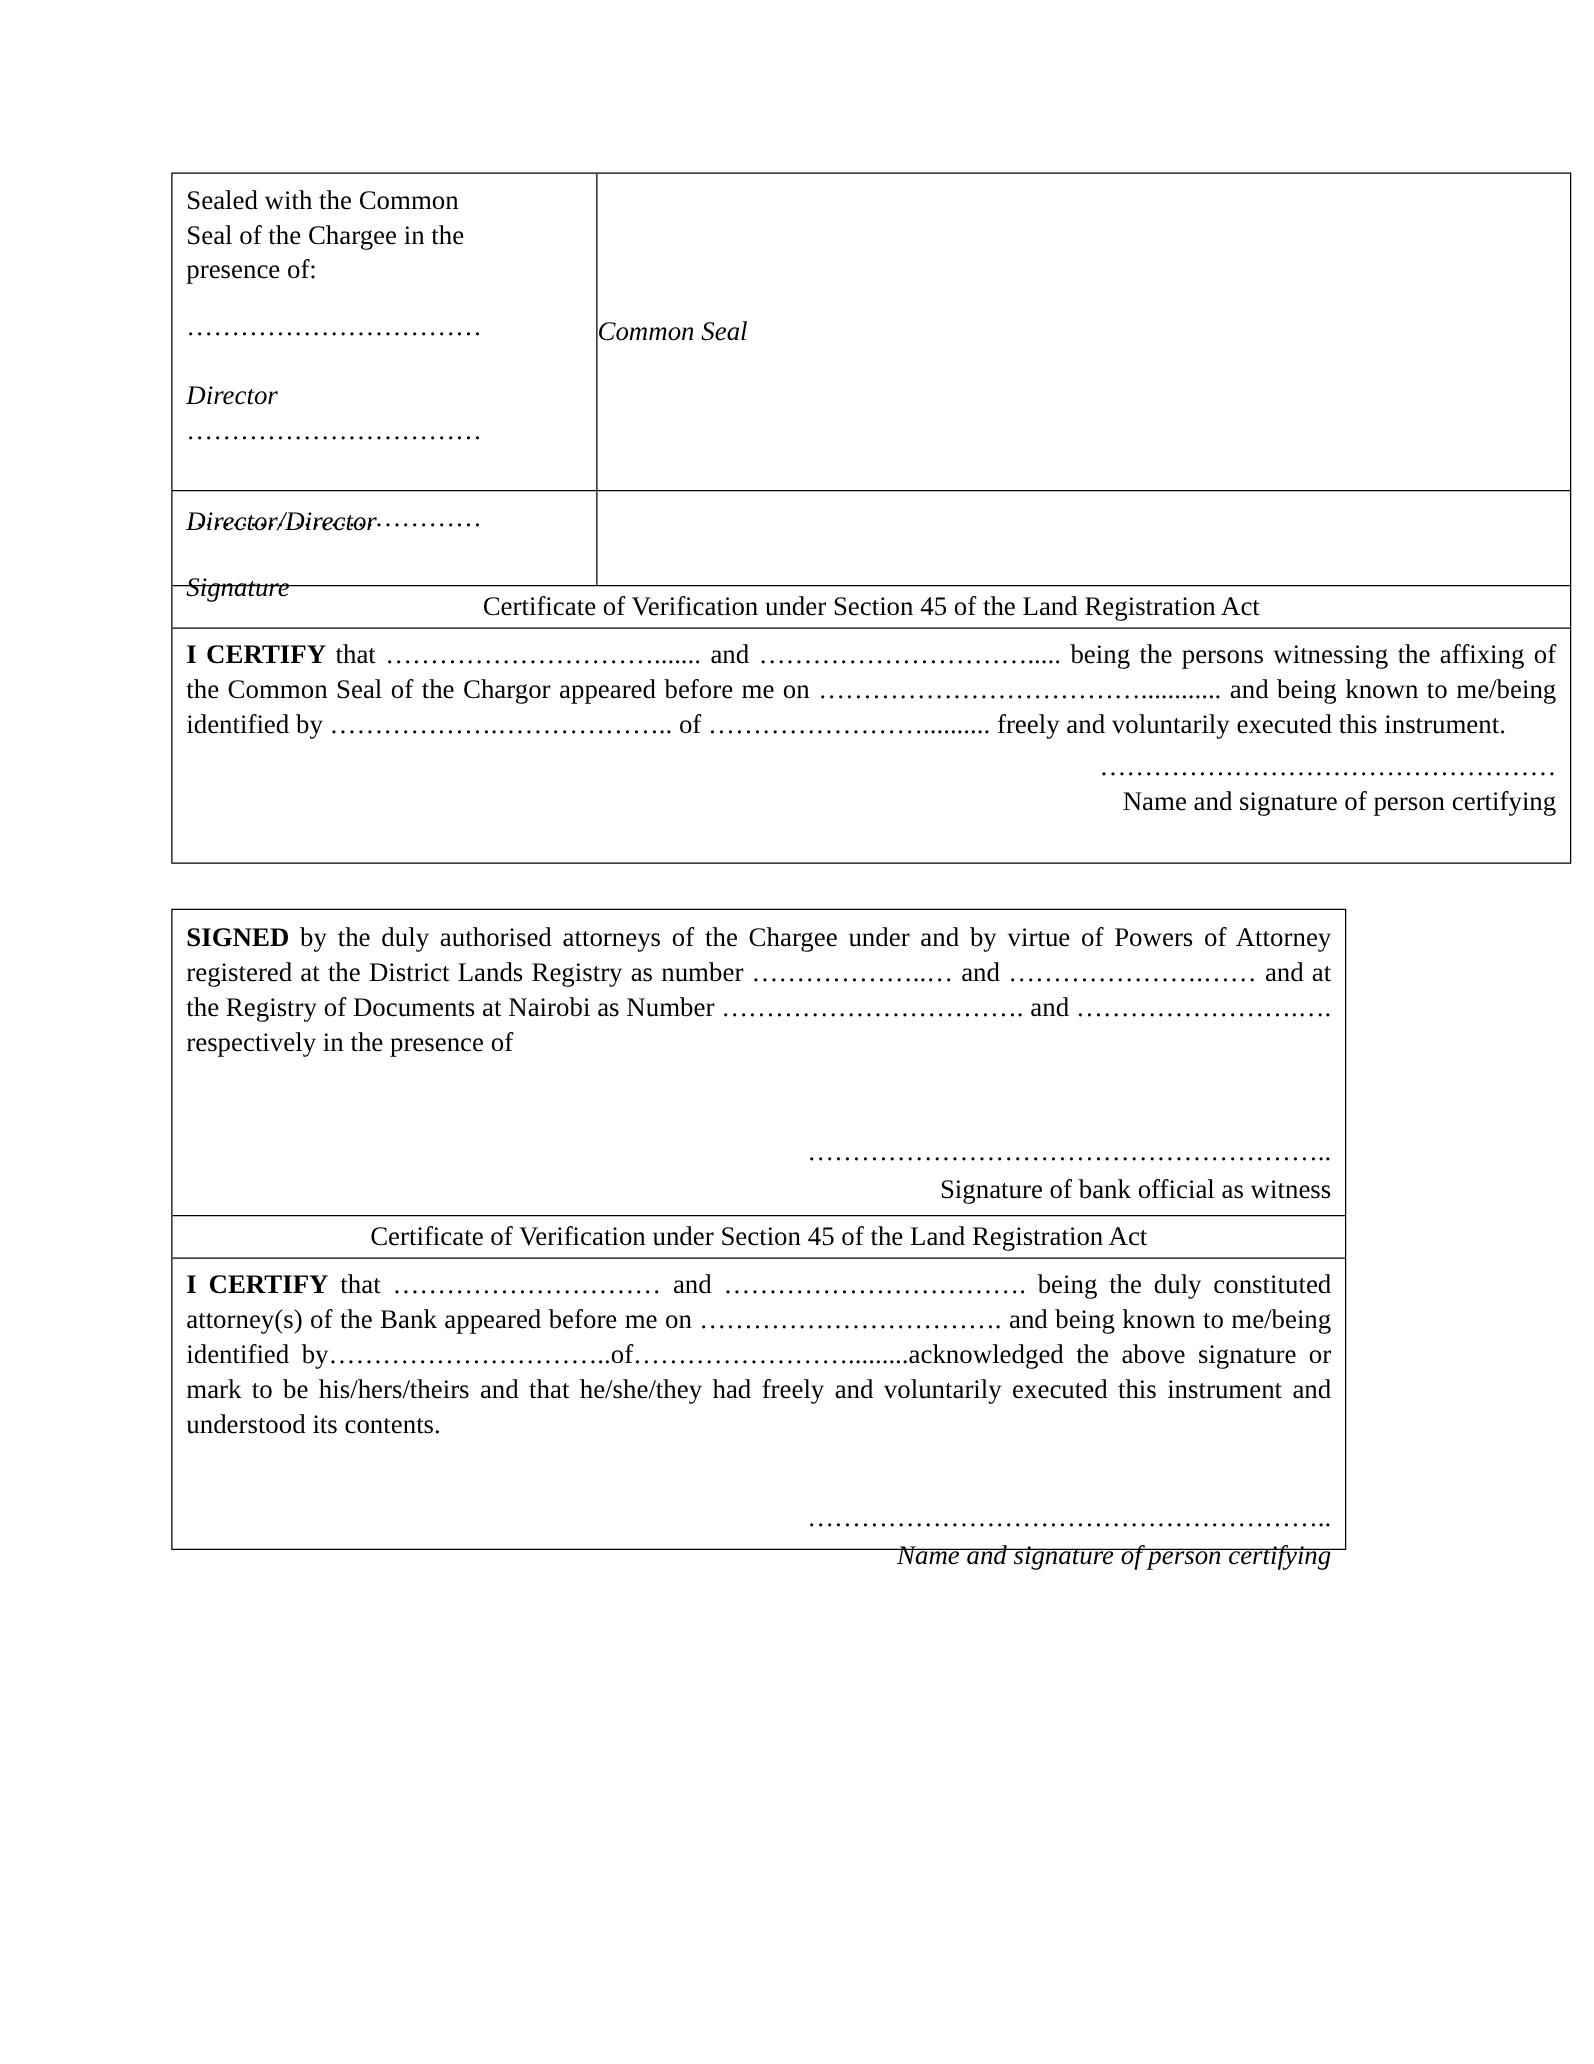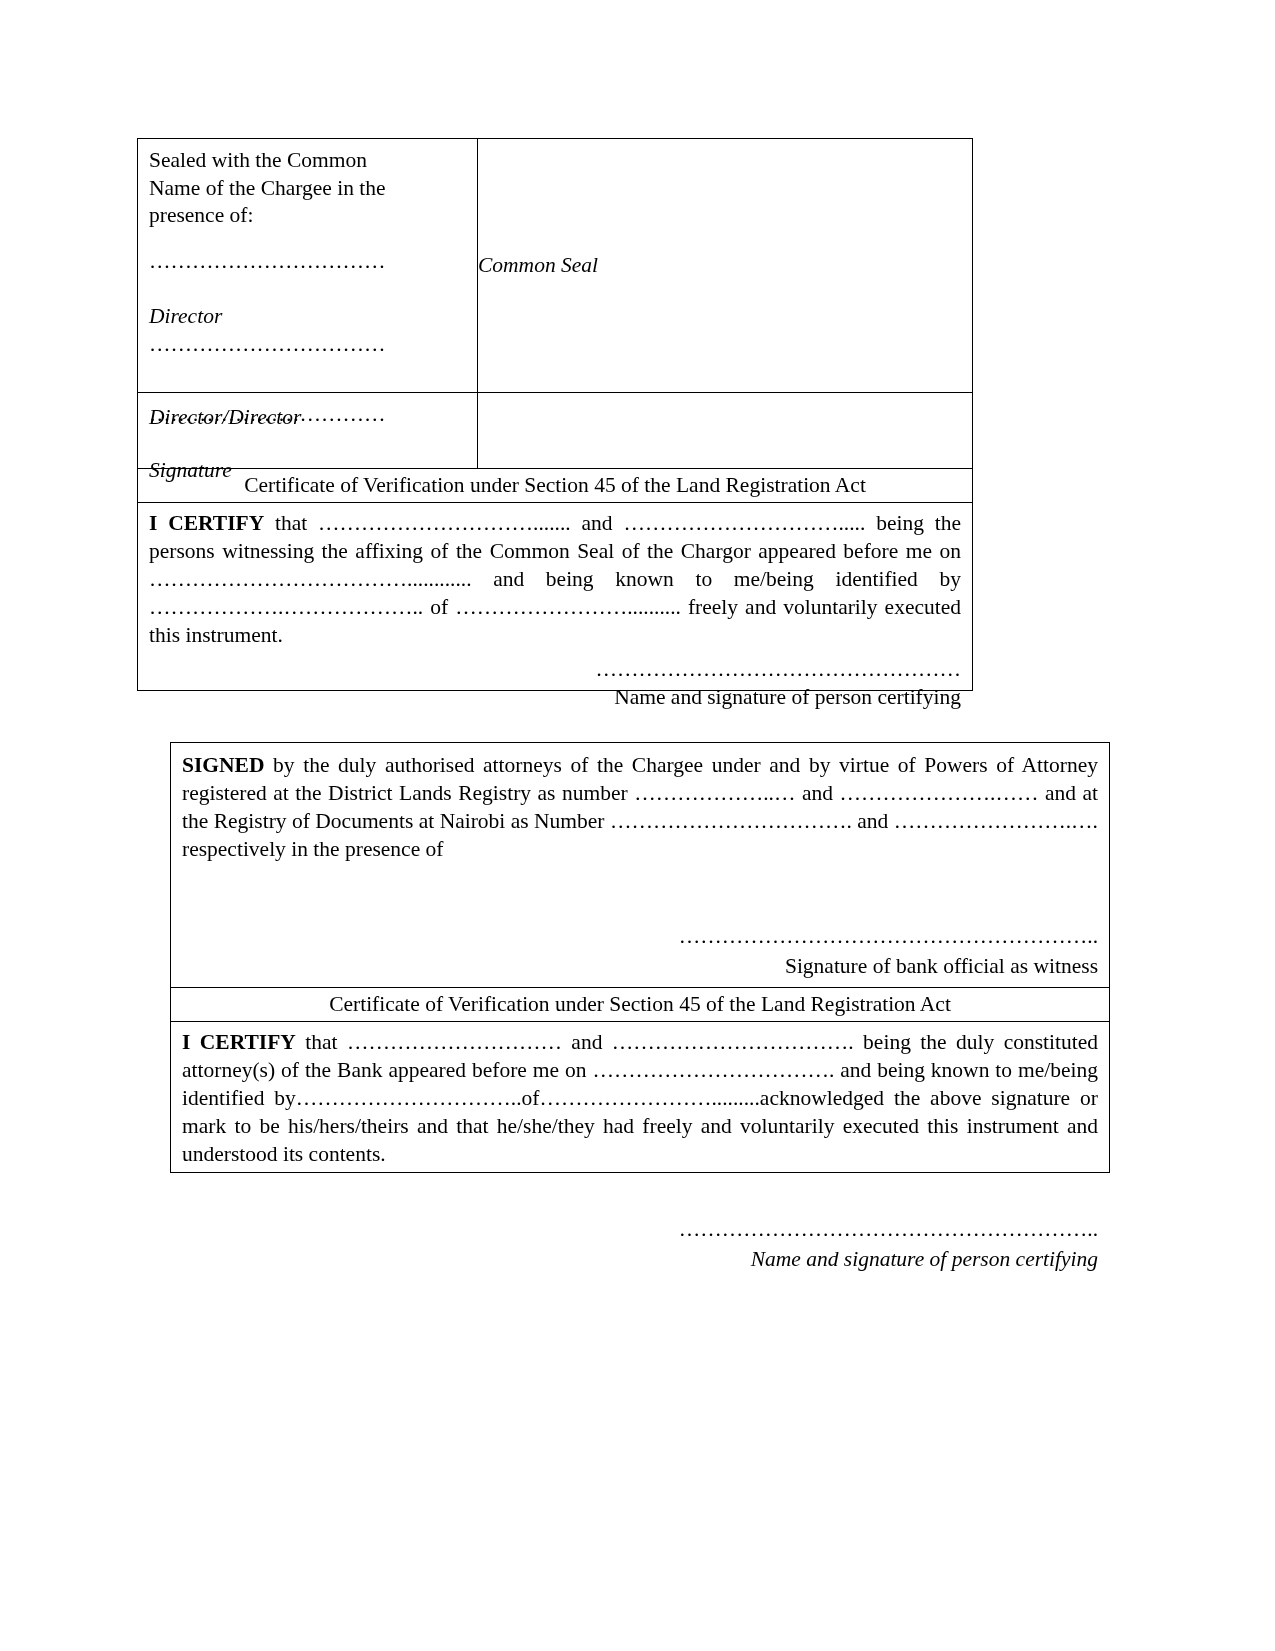--- a/index.html
+++ b/index.html
@@ -27,21 +27,21 @@
   .block {
     position: absolute;
     border: 1.5px solid #000;
     box-sizing: border-box;
     background: #fff;
   }
 
   #block-seal {
     left: 137px;
     top: 138px;
-    width: 836px;
+    width: 1120px;
     height: 553px;
   }
 
   .seal-row {
     display: flex;
     width: 100%;
     box-sizing: border-box;
   }
   .seal-row-top {
     height: 253px;
@@ -103,24 +103,23 @@
     font-size: 21.5px;
     line-height: 28px;
   }
   .sign-right .lbl {
     display: block;
   }
 
   
   #block-signed {
     left: 137px;
-    top: 742px;
+    top: 727px;
     width: 940px;
-    height: 431px;
-    margin-left: 33px;
+    height: 513px;
   }
   .signed-body {
     padding: 8px 11px 0 11px;
     font-size: 21.5px;
     line-height: 28px;
     text-align: justify;
   }
   .witness-area {
     padding: 0 11px 6px 11px;
     margin-top: 58px;
@@ -151,21 +150,21 @@
 </head>
 <body>
 
 <div class="page">
 
   <div class="block" id="block-seal">
 
     <div class="seal-row seal-row-top">
       <div class="seal-left">
         <div>Sealed with the Common</div>
-        <div>Name of the Chargee in the</div>
+        <div>Seal of the Chargee in the</div>
         <div>presence of:</div>
         <div class="gap-sm"></div>
         <div class="dots-line">……………………………</div>
         <div class="role">Director</div>
         <div class="dots-line">……………………………</div>
         <div class="gap-sm"></div>
         <div class="role">Director/Director</div>
       </div>
       <div class="seal-right">
         <span>Common Seal</span>

